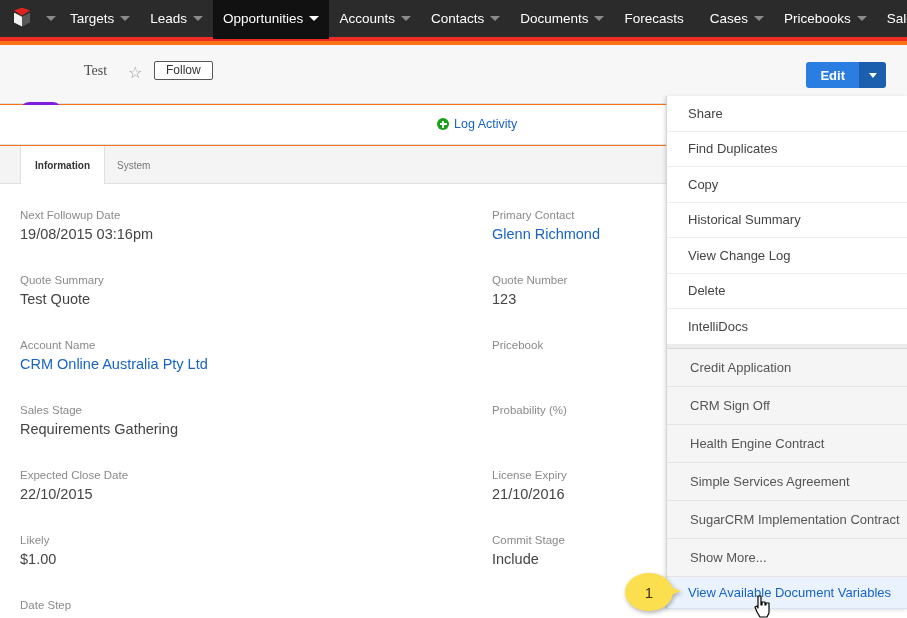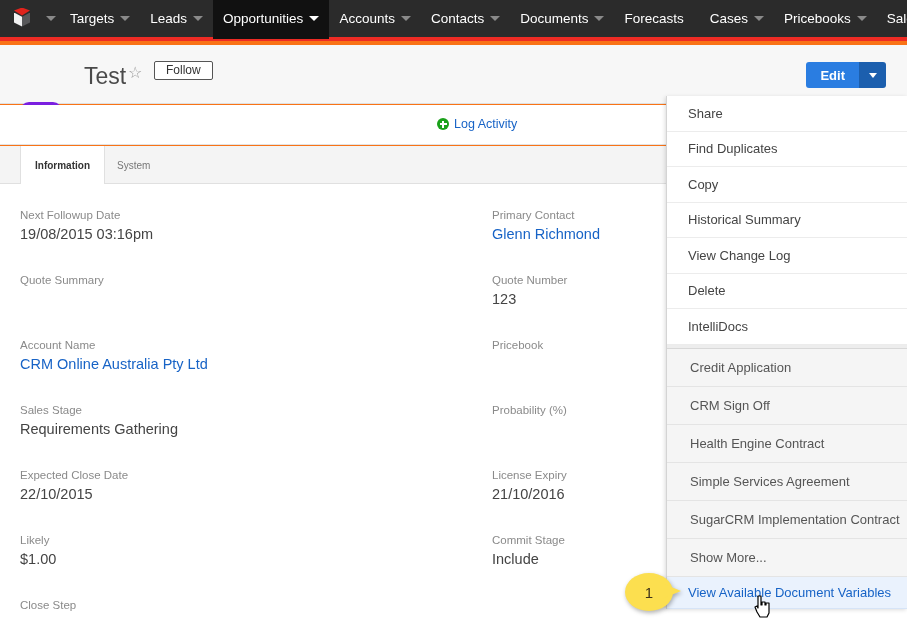--- a/index.html
+++ b/index.html
@@ -57,21 +57,21 @@
   .rec-header {
     position:absolute; top:45px; left:0; width:907px; height:59px;
     background:#f7f7f7; border-bottom:1px solid #e0e0e0;
   }
   .rec-avatar {
     position:absolute; left:20px; top:9px; width:42px; height:42px;
     background:#7a1fe0; border-radius:9px; color:#fff;
     font-size:19px; display:flex; align-items:center; justify-content:center;margin-top:48px;
   }
   .rec-title {
-    position:absolute; left:84px; top:18px; font-size:23px; color:#4a4a4a;
+    position:absolute; left:84px; top:18px; font-size:14px; color:#4a4a4a;font-family:Liberation Serif, serif;
   }
   .rec-star {
     position:absolute; left:128px; top:20px; font-size:16px;
     color:#9a9a9a; cursor:pointer; line-height:1;
   }
   .rec-follow {
     position:absolute; left:154px; top:16px; height:19px; padding:0 11px;
     border:1px solid #555; background:#fff; border-radius:2px;
     font-size:12px; color:#333; cursor:pointer; line-height:17px;
   }
@@ -265,39 +265,40 @@
   </div>
 
   <div class="form-panel">
     <div id="fields-left">
         <div class="field col-l row-0">
           <div class="f-label">Next Followup Date</div>
           <div class="f-value">19/08/2015 03:16pm</div>
         </div>
         <div class="field col-l row-1">
           <div class="f-label">Quote Summary</div>
+          <div class="f-value">Test Quote</div>
         </div>
         <div class="field col-l row-2">
           <div class="f-label">Account Name</div>
           <div class="f-value link">CRM Online Australia Pty Ltd</div>
         </div>
         <div class="field col-l row-3">
           <div class="f-label">Sales Stage</div>
           <div class="f-value">Requirements Gathering</div>
         </div>
         <div class="field col-l row-4">
           <div class="f-label">Expected Close Date</div>
           <div class="f-value">22/10/2015</div>
         </div>
         <div class="field col-l row-5">
           <div class="f-label">Likely</div>
           <div class="f-value">$1.00</div>
         </div>
         <div class="field col-l row-6">
-          <div class="f-label">Close Step</div>
+          <div class="f-label">Date Step</div>
           <div class="f-value"></div>
         </div>
       </div>
     <div id="fields-right">
         <div class="field col-r row-0">
           <div class="f-label">Primary Contact</div>
           <div class="f-value link">Glenn Richmond</div>
         </div>
         <div class="field col-r row-1">
           <div class="f-label">Quote Number</div>

